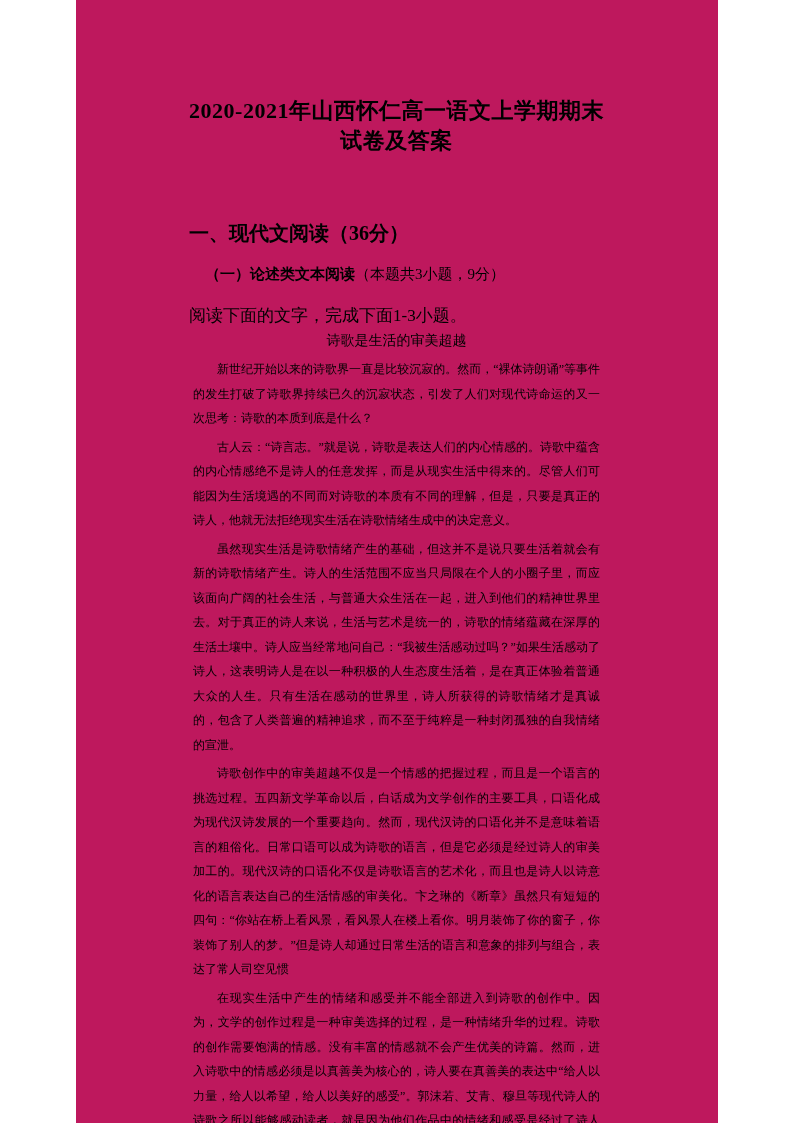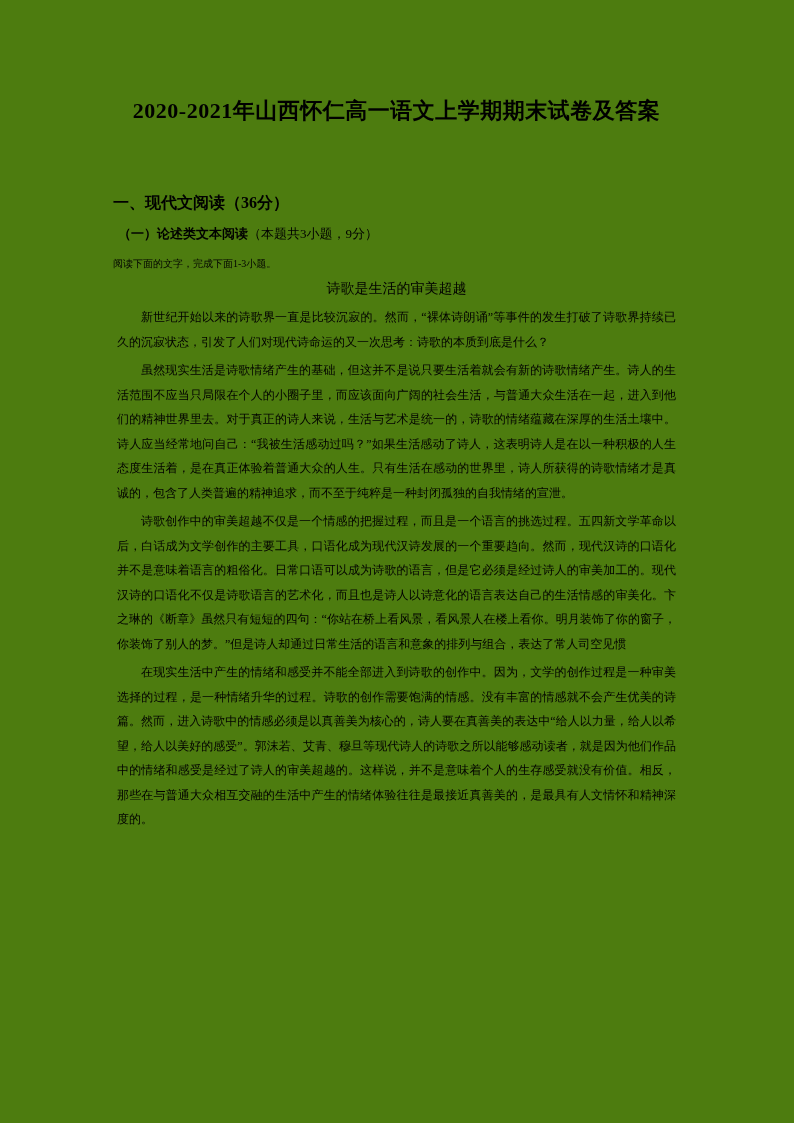--- a/index.html
+++ b/index.html
@@ -2,55 +2,55 @@
 <html><head>
 <meta charset="utf-8">
 <style>
   html, body {
     margin: 0;
     padding: 0;
     background: #ffffff;
   }
   .page {
     position: relative;
-    width: 794px;
+    width: 642px;
     height: 1123px;
     margin: 0 auto;
-    background: #4d7c0f;
+    background: #be185d;
     box-sizing: border-box;
     padding: 96px 114px 40px 113px;
     font-family: "Liberation Serif", "DejaVu Serif", serif;
     color: #000000;
     overflow: hidden;
   }
   .doc-title {
     font-size: 22px;
     font-weight: bold;
     text-align: center;
     line-height: 30px;
     margin: 0 0 64px 0;
     letter-spacing: 0.5px;
   }
   .section-heading {
-    font-size: 16px;
+    font-size: 20px;
     font-weight: bold;
     line-height: 26px;
     margin: 0;
     font-family: Liberation Serif, serif;
   }
   .subsection-line {
-    font-size: 13px;
+    font-size: 15px;
     line-height: 25px;
-    margin: 5px;
+    margin: 16px;
   }
   .subsection-line .bold-part {
     font-weight: bold;
   }
   .instruction-line {
-    font-size: 10px;
+    font-size: 17px;
     line-height: 25px;
     margin: 0;
   }
   .passage-title {
     font-size: 14px;
     line-height: 25px;
     text-align: center;
     margin: 0;
   }
   .body-paragraph {
@@ -74,20 +74,21 @@
   <p class="subsection-line">
     <span class="bold-part">（一）论述类文本阅读</span><span>（本题共3小题，9分）</span>
   </p>
 
   <p class="instruction-line">阅读下面的文字，完成下面1-3小题。</p>
 
   <p class="passage-title">诗歌是生活的审美超越</p>
 
   <p class="body-paragraph">新世纪开始以来的诗歌界一直是比较沉寂的。然而，“裸体诗朗诵”等事件的发生打破了诗歌界持续已久的沉寂状态，引发了人们对现代诗命运的又一次思考：诗歌的本质到底是什么？</p>
 
+  <p class="body-paragraph">古人云：“诗言志。”就是说，诗歌是表达人们的内心情感的。诗歌中蕴含的内心情感绝不是诗人的任意发挥，而是从现实生活中得来的。尽管人们可能因为生活境遇的不同而对诗歌的本质有不同的理解，但是，只要是真正的诗人，他就无法拒绝现实生活在诗歌情绪生成中的决定意义。</p>
 
   <p class="body-paragraph">虽然现实生活是诗歌情绪产生的基础，但这并不是说只要生活着就会有新的诗歌情绪产生。诗人的生活范围不应当只局限在个人的小圈子里，而应该面向广阔的社会生活，与普通大众生活在一起，进入到他们的精神世界里去。对于真正的诗人来说，生活与艺术是统一的，诗歌的情绪蕴藏在深厚的生活土壤中。诗人应当经常地问自己：“我被生活感动过吗？”如果生活感动了诗人，这表明诗人是在以一种积极的人生态度生活着，是在真正体验着普通大众的人生。只有生活在感动的世界里，诗人所获得的诗歌情绪才是真诚的，包含了人类普遍的精神追求，而不至于纯粹是一种封闭孤独的自我情绪的宣泄。</p>
 
   <p class="body-paragraph">诗歌创作中的审美超越不仅是一个情感的把握过程，而且是一个语言的挑选过程。五四新文学革命以后，白话成为文学创作的主要工具，口语化成为现代汉诗发展的一个重要趋向。然而，现代汉诗的口语化并不是意味着语言的粗俗化。日常口语可以成为诗歌的语言，但是它必须是经过诗人的审美加工的。现代汉诗的口语化不仅是诗歌语言的艺术化，而且也是诗人以诗意化的语言表达自己的生活情感的审美化。卞之琳的《断章》虽然只有短短的四句：“你站在桥上看风景，看风景人在楼上看你。明月装饰了你的窗子，你装饰了别人的梦。”但是诗人却通过日常生活的语言和意象的排列与组合，表达了常人司空见惯</p>
 
   <p class="body-paragraph">在现实生活中产生的情绪和感受并不能全部进入到诗歌的创作中。因为，文学的创作过程是一种审美选择的过程，是一种情绪升华的过程。诗歌的创作需要饱满的情感。没有丰富的情感就不会产生优美的诗篇。然而，进入诗歌中的情感必须是以真善美为核心的，诗人要在真善美的表达中“给人以力量，给人以希望，给人以美好的感受”。郭沫若、艾青、穆旦等现代诗人的诗歌之所以能够感动读者，就是因为他们作品中的情绪和感受是经过了诗人的审美超越的。这样说，并不是意味着个人的生存感受就没有价值。相反，那些在与普通大众相互交融的生活中产生的情绪体验往往是最接近真善美的，是最具有人文情怀和精神深度的。</p>
 
 </div>
 
 </body></html>

